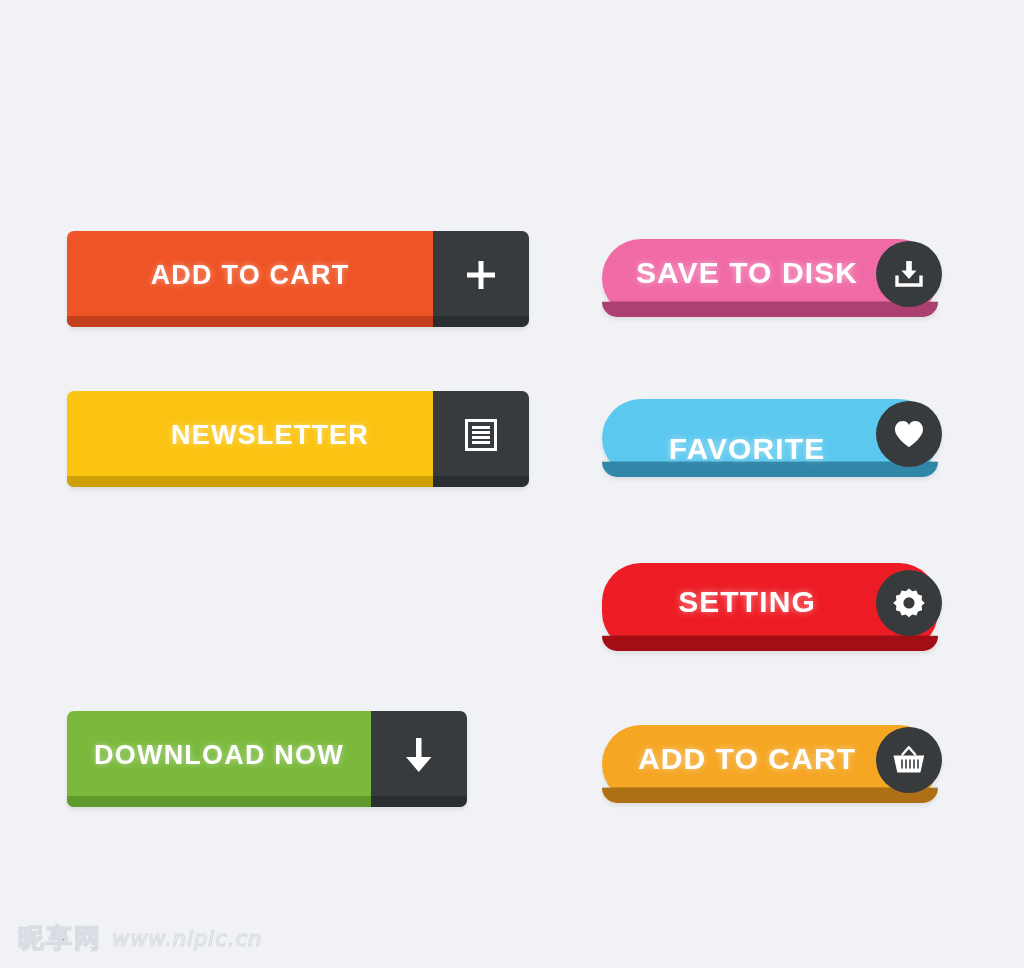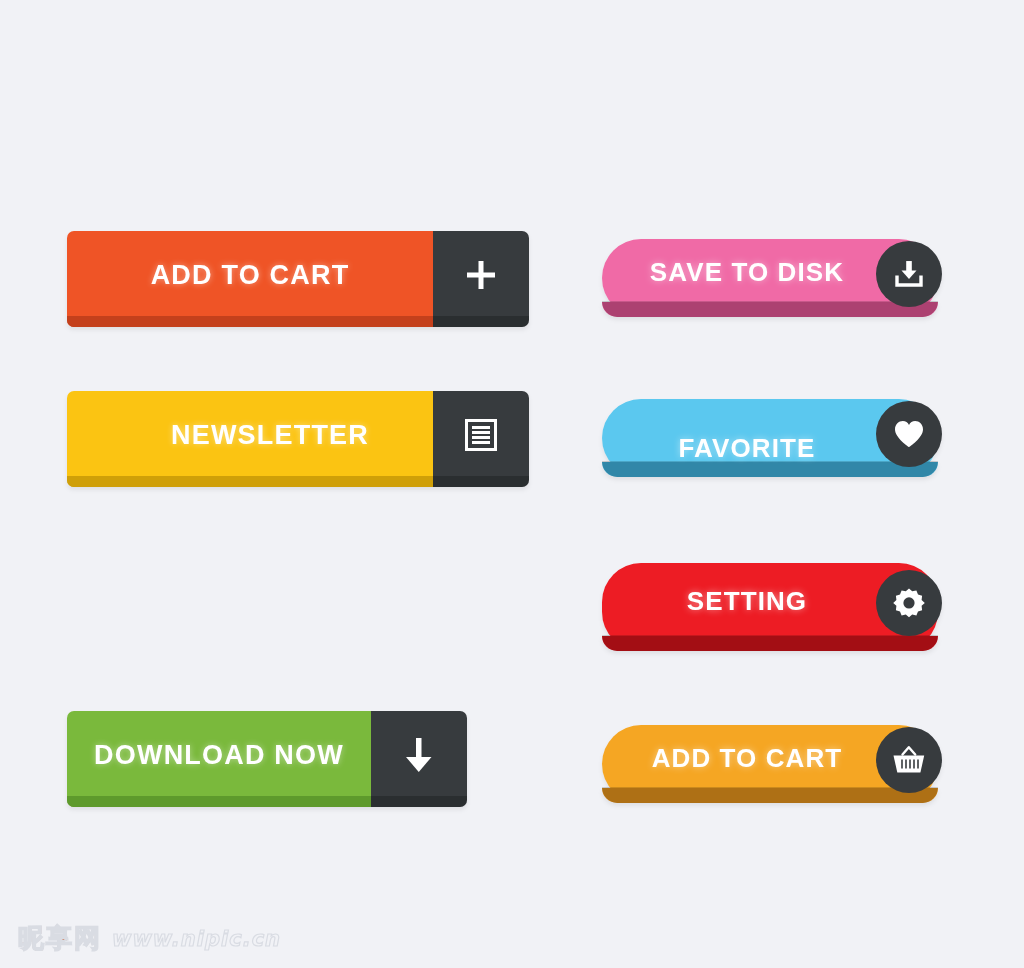--- a/index.html
+++ b/index.html
@@ -105,21 +105,21 @@
     height: 16px;
     border-bottom-left-radius: 39px;
     border-bottom-right-radius: 39px;
     background: rgba(0,0,0,0.17);
     z-index: 1;
   }
   .btn-pill .label {
     position: relative;
     z-index: 3;
     color: #ffffff;
-    font-size: 26px;
+    font-size: 30px;
     font-weight: bold;
     letter-spacing: 1.1px;
     margin-bottom: 11px;
     margin-right: 46px;
     text-shadow: 0 0 7px rgba(255,255,255,0.5);
     white-space: nowrap;
   }
   .btn-pill .icon-circle {
     position: absolute;
     right: -4px;
@@ -151,21 +151,21 @@
     font-size: 26px;
     font-weight: bold;
     color: #c2410c;
     -webkit-text-stroke: 1.4px #d9dce3;
     letter-spacing: 2px;
   }
   #wm-left .url {
     font-family: "DejaVu Sans", sans-serif;
     font-size: 21px;
     font-style: italic;
-    font-weight: bold;
+    font-weight: normal;
     color: #f1f2f6;
     -webkit-text-stroke: 1.2px #d9dce3;
     letter-spacing: 1px;
   }
   #wm-right {
     position: absolute;
     right: 6px;
     bottom: 14px;
     background: #d4d7de;
     color: #f3f4f7;

